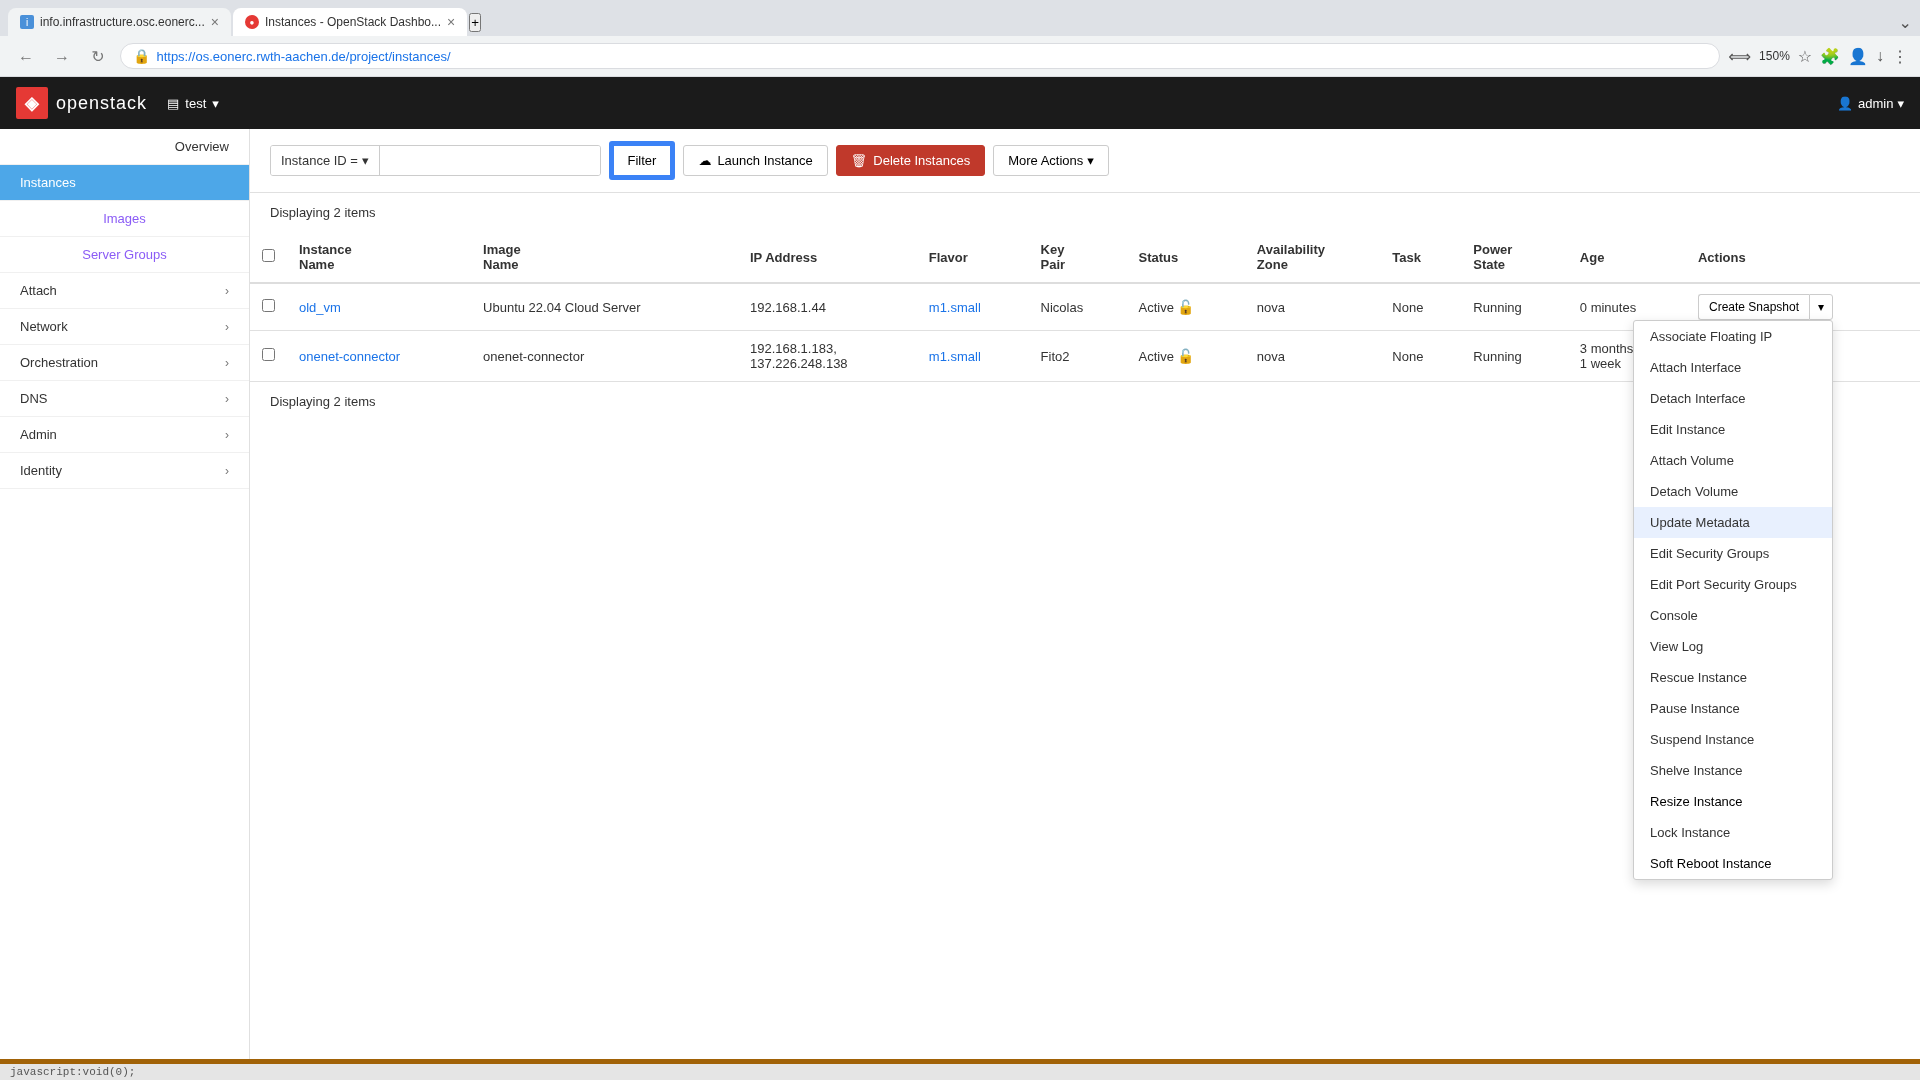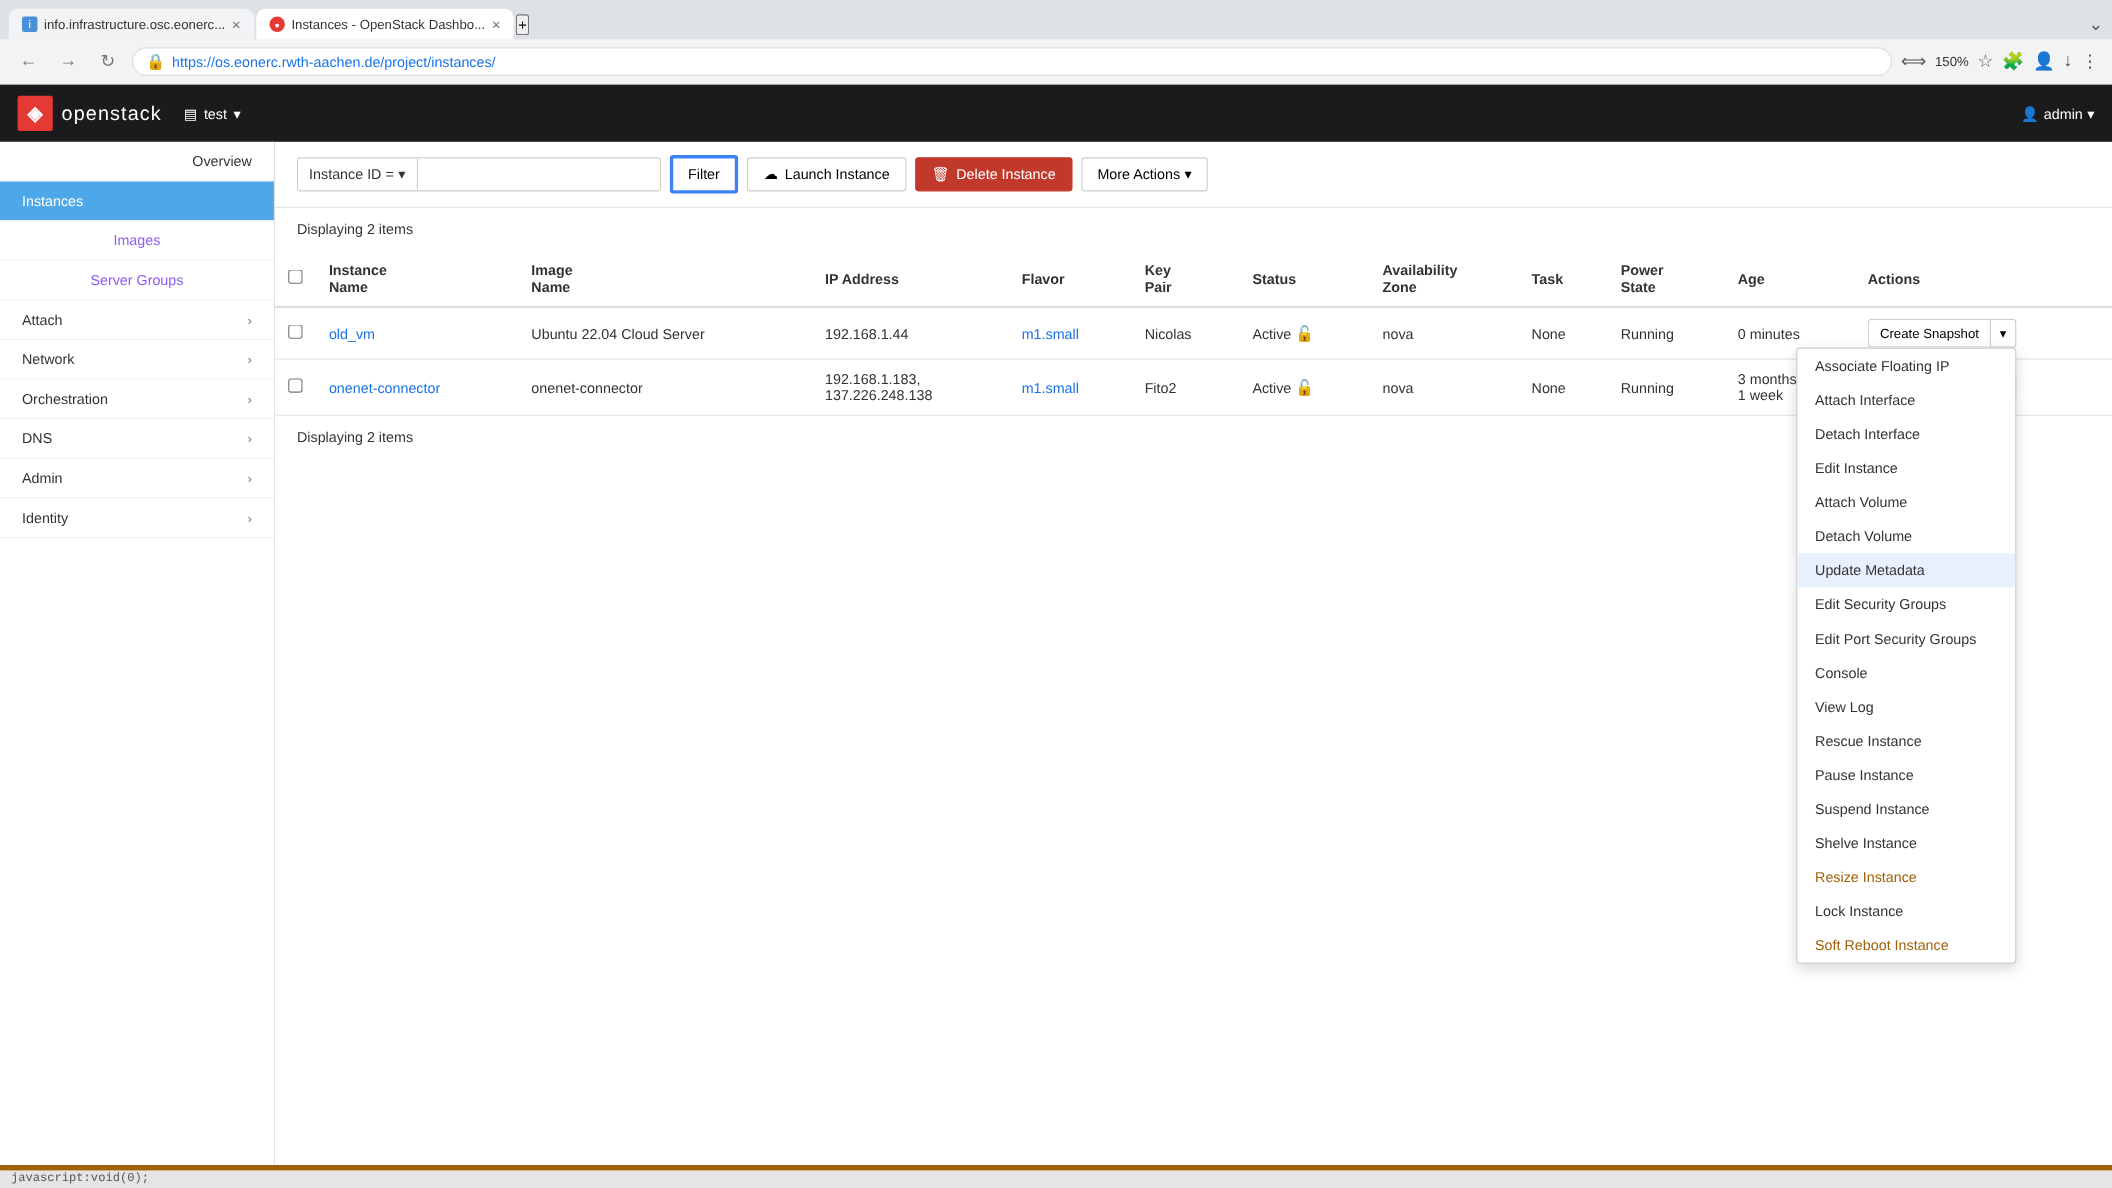--- a/index.html
+++ b/index.html
@@ -42,21 +42,21 @@
     .sidebar-section-header { padding: 10px 20px; font-size: 13px; color: #333; background: #fff; border-bottom: 1px solid #f0f0f0; text-align: right; }
 
     
     .main-content { flex: 1; overflow: auto; padding: 0; background: #fff; }
 
     
     .instances-toolbar { display: flex; align-items: center; padding: 12px 20px; gap: 8px; border-bottom: 1px solid #e0e0e0; }
     .filter-group { display: flex; align-items: flex-start; border: 1px solid #ccc; border-radius: 3px; overflow: hidden; }
     .filter-select { padding: 7px 10px; background: #fff; border: none; border-right: 1px solid #ccc; cursor: pointer; display: flex; align-items: center; gap: 4px; font-size: 13px; }
     .filter-input { padding: 7px 10px; border: none; outline: none; font-size: 13px; width: 220px; }
-    .filter-btn { padding: 7px 14px; background: #fff; border: 3px solid #3b82f6; border-radius: 3px; cursor: pointer; font-size: 13px; }
+    .filter-btn { padding: 7px 14px; background: #fff; border: 5px solid #3b82f6; border-radius: 3px; cursor: pointer; font-size: 13px; }
     .launch-btn { padding: 7px 14px; background: #fff; border: 1px solid #ccc; border-radius: 3px; cursor: pointer; font-size: 13px; display: flex; align-items: center; gap: 6px; }
     .delete-btn { padding: 7px 14px; background: #c0392b; border: 1px solid #c0392b; border-radius: 3px; cursor: pointer; font-size: 13px; color: white; display: flex; align-items: center; gap: 6px; }
     .more-actions-btn { padding: 7px 14px; background: #fff; border: 1px solid #ccc; border-radius: 3px; cursor: pointer; font-size: 13px; display: flex; align-items: center; gap: 4px; }
 
     
     .table-info { padding: 12px 20px; font-size: 13px; color: #333; }
     table { width: 100%; border-collapse: collapse; }
     th { padding: 10px 12px; text-align: left; font-weight: bold; font-size: 13px; border-bottom: 2px solid #ddd; background: #fff; white-space: nowrap; }
     td { padding: 10px 12px; border-bottom: 1px solid #e0e0e0; font-size: 13px; vertical-align: middle; }
     .checkbox-cell { width: 30px; }
@@ -66,21 +66,21 @@
     .lock-icon-sm { font-size: 14px; color: #999; }
 
     
     .action-group { position: relative; display: inline-flex; }
     .action-btn { padding: 5px 10px; background: #fff; border: 1px solid #ccc; border-right: none; border-radius: 3px 0 0 3px; cursor: pointer; font-size: 12px; }
     .action-dropdown-toggle { padding: 5px 8px; background: #fff; border: 1px solid #ccc; border-radius: 0 3px 3px 0; cursor: pointer; font-size: 12px; }
 
     
     .dropdown-menu { position: absolute; right: 0; top: 100%; background: white; border: 1px solid #ccc; border-radius: 3px; box-shadow: 0 4px 12px rgba(0,0,0,0.15); z-index: 1000; min-width: 200px; }
     .dropdown-menu-item { padding: 8px 16px; cursor: pointer; font-size: 13px; color: #333; display: block; white-space: nowrap; }
-    .dropdown-menu-item.red { color: #a16207; }
+    .dropdown-menu-item.red { color: #000000; }
     .dropdown-menu-item.highlighted { background: #e8f0fe; }
   </style>
 </head>
 <body>
 
 <div class="browser-chrome">
   <div class="browser-tabs">
     <div class="browser-tab">
       <div class="tab-favicon" style="background:#4a90d9;font-size:10px;color:white;display:flex;align-items:center;justify-content:center;">i</div>
       <span class="tab-title">info.infrastructure.osc.eonerc...</span>
@@ -186,21 +186,21 @@
       </div>
       <button class="filter-btn">
         <span>Filter</span>
       </button>
       <button class="launch-btn">
         <span>☁</span>
         <span>Launch Instance</span>
       </button>
       <button class="delete-btn">
         <span>🗑</span>
-        <span>Delete Instance</span>
+        <span>Delete Instances</span>
       </button>
       <button class="more-actions-btn">
         <span>More Actions</span>
         <span>▾</span>
       </button>
     </div>
 
     <div class="table-info">
       <span>Displaying 2 items</span>
     </div>

